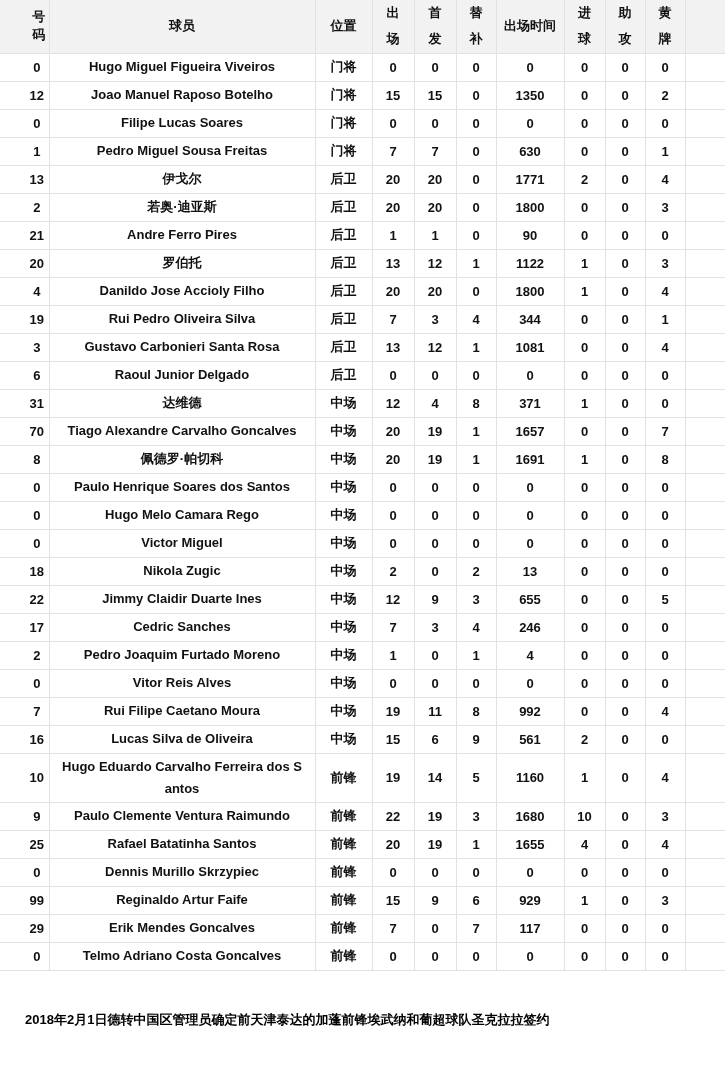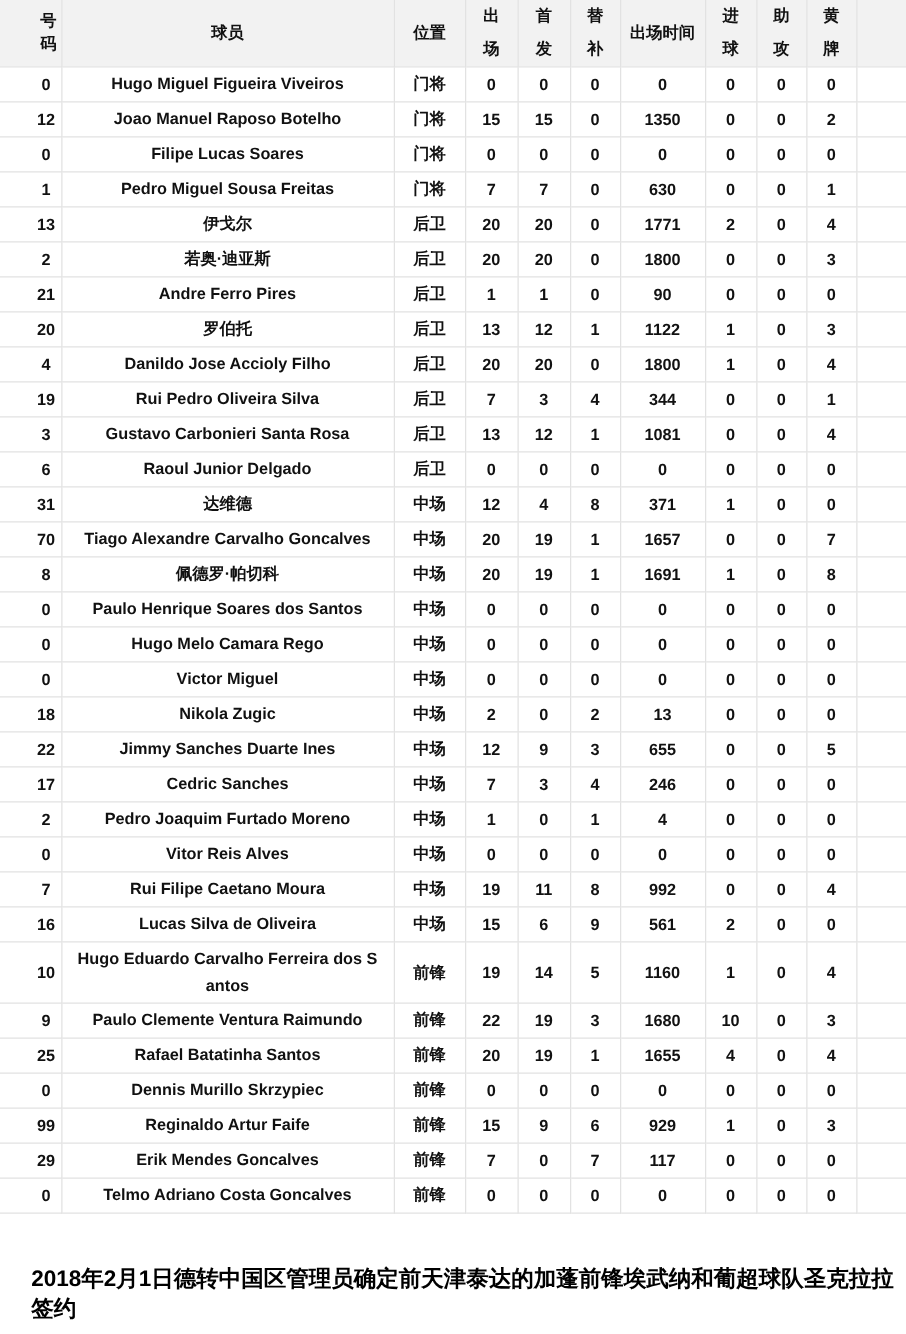--- a/index.html
+++ b/index.html
@@ -43,21 +43,21 @@
     padding: 2px 4px;
     background: #ffffff;
   }
   td.player-cell {
     word-break: break-all;
     padding: 2px 12px;
     line-height: 22px;
   }
   .footer-note {
     margin: 40px 0 0 25px;
-    font-size: 18px;
+    font-size: 13px;
     font-weight: bold;
     color: #000000;
   }
 </style>
 </head>
 <body>
 
 <table>
   <colgroup>
     <col style="width:49px">
@@ -330,21 +330,21 @@
         <td>0</td>
         <td>2</td>
         <td>13</td>
         <td>0</td>
         <td>0</td>
         <td>0</td>
         <td>0</td>
       </tr>
       <tr>
         <td>22</td>
-        <td class="player-cell">Jimmy Sanches Duarte Ines</td>
+        <td class="player-cell">Jimmy Claidir Duarte Ines</td>
         <td>中场</td>
         <td>12</td>
         <td>9</td>
         <td>3</td>
         <td>655</td>
         <td>0</td>
         <td>0</td>
         <td>5</td>
         <td>0</td>
       </tr>

